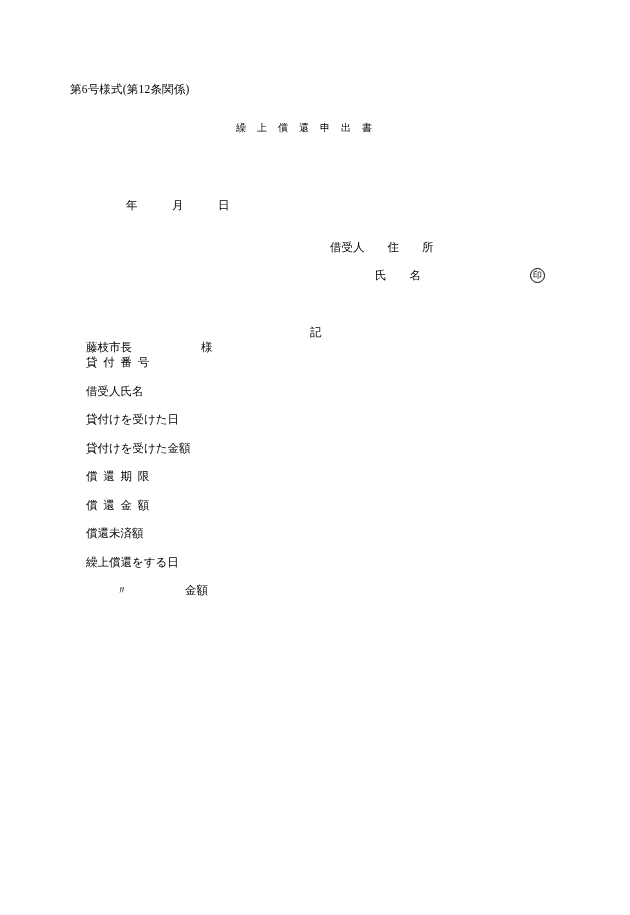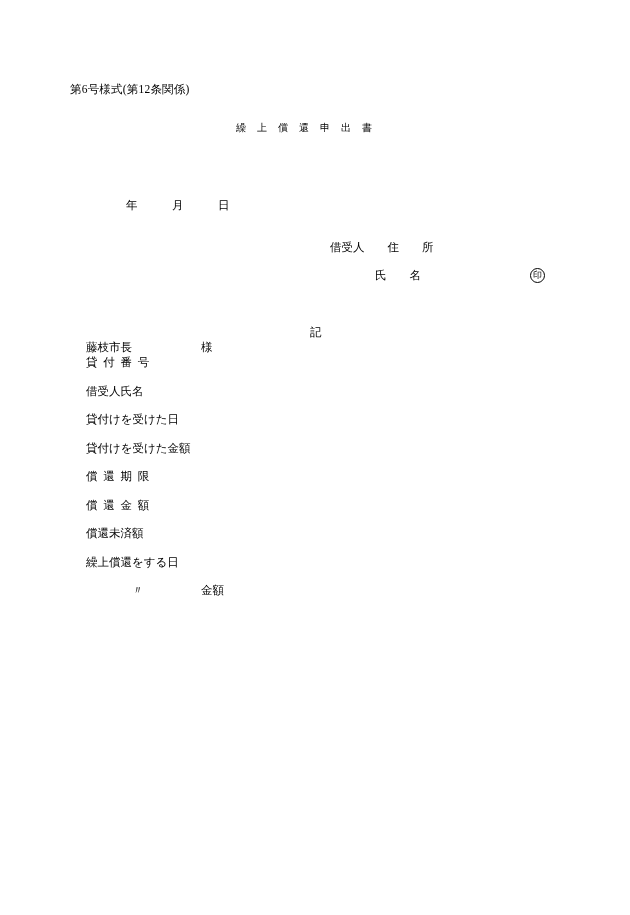--- a/index.html
+++ b/index.html
@@ -86,21 +86,21 @@
   .ki {
     left: 310px;
     top: 325px;
     font-size: 11.5px;
   }
   .item {
     left: 86px;
     font-size: 11.5px;
   }
   .sub-item {
-    left: 132px;
+    left: 116px;
     font-size: 11.5px;
   }
 </style>
 </head>
 <body>
 
 <div class="page">
 
   <div class="abs form-no">第6号様式(第12条関係)</div>
 

